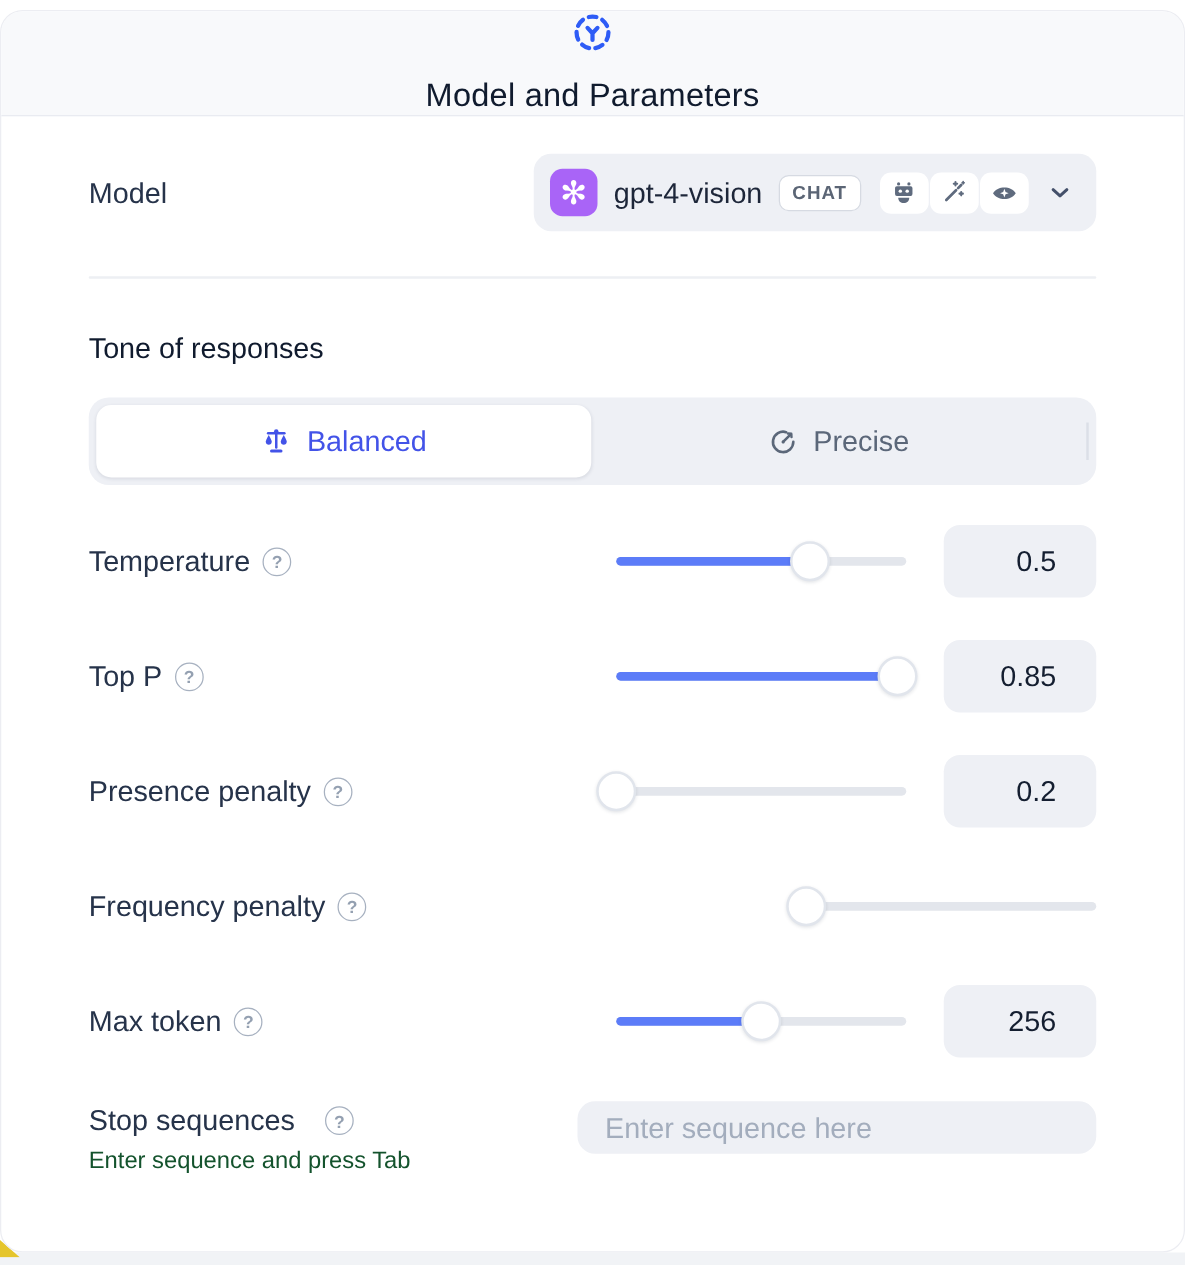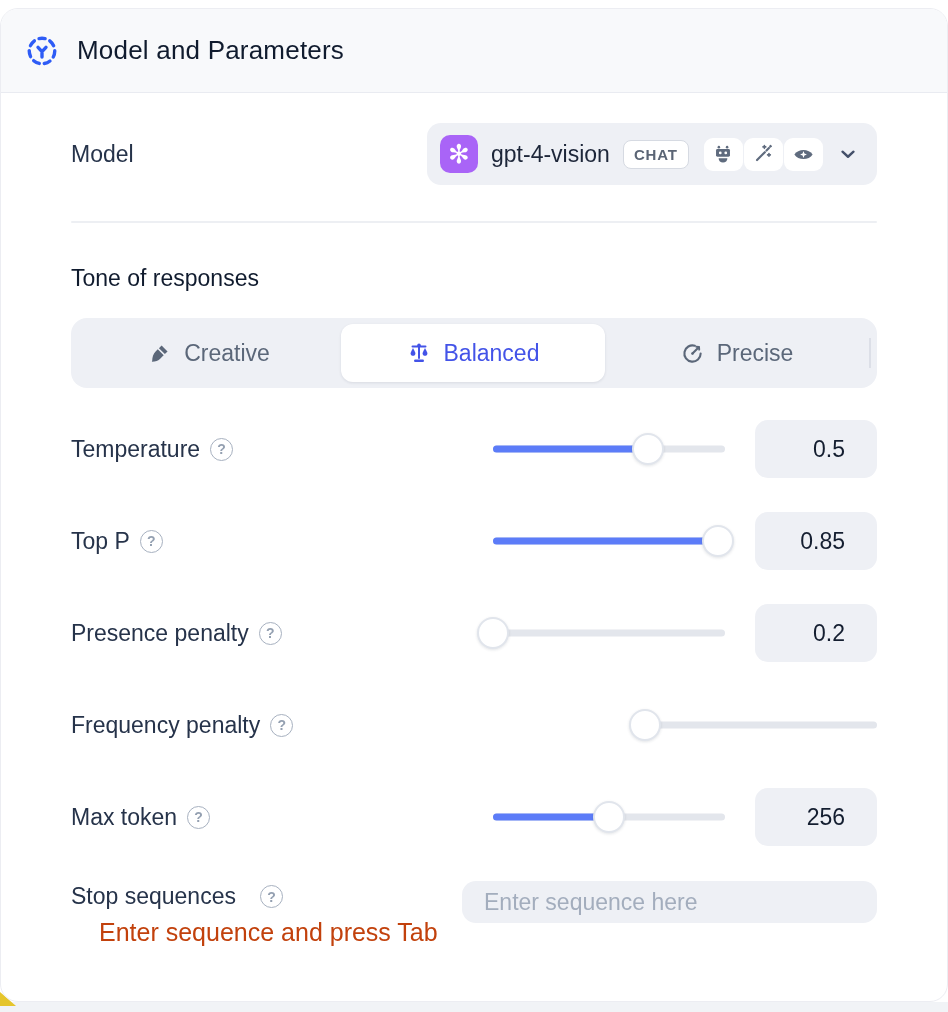--- a/index.html
+++ b/index.html
@@ -20,21 +20,21 @@
     clip-path:polygon(0 0, 0 100%, 100% 100%);
   }
   .panel {
     position:absolute; left:0; right:0; top:8px; bottom:10px;
     background:#ffffff; border:1px solid #ecedf2; border-radius:18px;
     z-index:1; overflow:hidden;
   }
   
   .panel-header {
     height:84px; background:#f8f9fb; border-bottom:1px solid #e9ebf1;
-    display:flex; align-items:center; padding:0 24px; gap:18px;
+    display:flex; align-items:center; padding:0 24px; gap:18px;flex-direction:column;
   }
   .header-icon { width:34px; height:34px; flex:0 0 auto; }
   .panel-title { font-size:26px; font-weight:500; color:#101b2e; letter-spacing:.2px; }
 
   .content { padding:0 70px; }
 
   
   .model-row { margin-top:30px; display:flex; align-items:center; justify-content:space-between; }
   .row-label { font-size:23px; color:#26334a; font-weight:400; }
   .model-select {
@@ -105,21 +105,21 @@
   .value-box {
     width:122px; height:58px; margin-left:30px; background:#eef0f5; border-radius:13px;
     display:flex; align-items:center; justify-content:flex-end; padding-right:32px;
     font-size:23px; color:#141e30; flex:0 0 auto; cursor:text;
   }
 
   
   .stop-row { display:flex; align-items:flex-start; margin-top:33px; padding-bottom:56px; }
   .stop-labels { flex:1 1 auto; padding-top:2px; }
   .stop-label-line { display:flex; align-items:center; gap:24px; }
-  .stop-hint { margin-top:8px; font-size:25px; color:#c2410c;margin-left:28px; }
+  .stop-hint { margin-top:8px; font-size:19px; color:#14532d; }
   .stop-input {
     width:415px; height:42px; background:#eef0f5; border:none; border-radius:14px;
     padding:0 22px; font-size:23px; color:#1d2639; font-family:inherit; outline:none;
     flex:0 0 auto;
   }
   .stop-input::placeholder { color:#a3adbd; }
 
   svg { display:block; }
 </style>
 </head>
@@ -181,29 +181,20 @@
           </svg>
         </span>
       </div>
     </div>
 
     <div class="divider"></div>
 
     <div class="section-heading">Tone of responses</div>
 
     <div class="tone-tabs">
-      <button class="tab">
-        <span>
-          <svg viewBox="0 0 24 24" width="23" height="23" fill="#5b6779">
-            <path d="M14.2 3.6 L20.4 9.8 L17.6 12.6 L11.4 6.4 Z"></path>
-            <path d="M10.2 7.6 L16.4 13.8 C13 16 12.6 20.6 4 20.6 C4.6 19.8 4.4 18.6 4.6 17 C4.9 13.4 7.4 10 10.2 7.6 Z"></path>
-          </svg>
-        </span>
-        <span>Creative</span>
-      </button>
       <button class="tab selected">
         <span>
           <svg viewBox="0 0 24 24" width="24" height="24" fill="#4353e8">
             <rect x="11" y="3" width="2" height="15" rx="1"></rect>
             <rect x="4.5" y="4.6" width="15" height="2" rx="1"></rect>
             <circle cx="12" cy="4.2" r="1.8"></circle>
             <path d="M6 7 C6 7 3.6 11.2 3.6 12.4 C3.6 13.8 4.7 14.8 6 14.8 C7.3 14.8 8.4 13.8 8.4 12.4 C8.4 11.2 6 7 6 7 Z"></path>
             <path d="M18 7 C18 7 15.6 11.2 15.6 12.4 C15.6 13.8 16.7 14.8 18 14.8 C19.3 14.8 20.4 13.8 20.4 12.4 C20.4 11.2 18 7 18 7 Z"></path>
             <rect x="7" y="18.6" width="10" height="2.4" rx="1.2"></rect>
           </svg>

